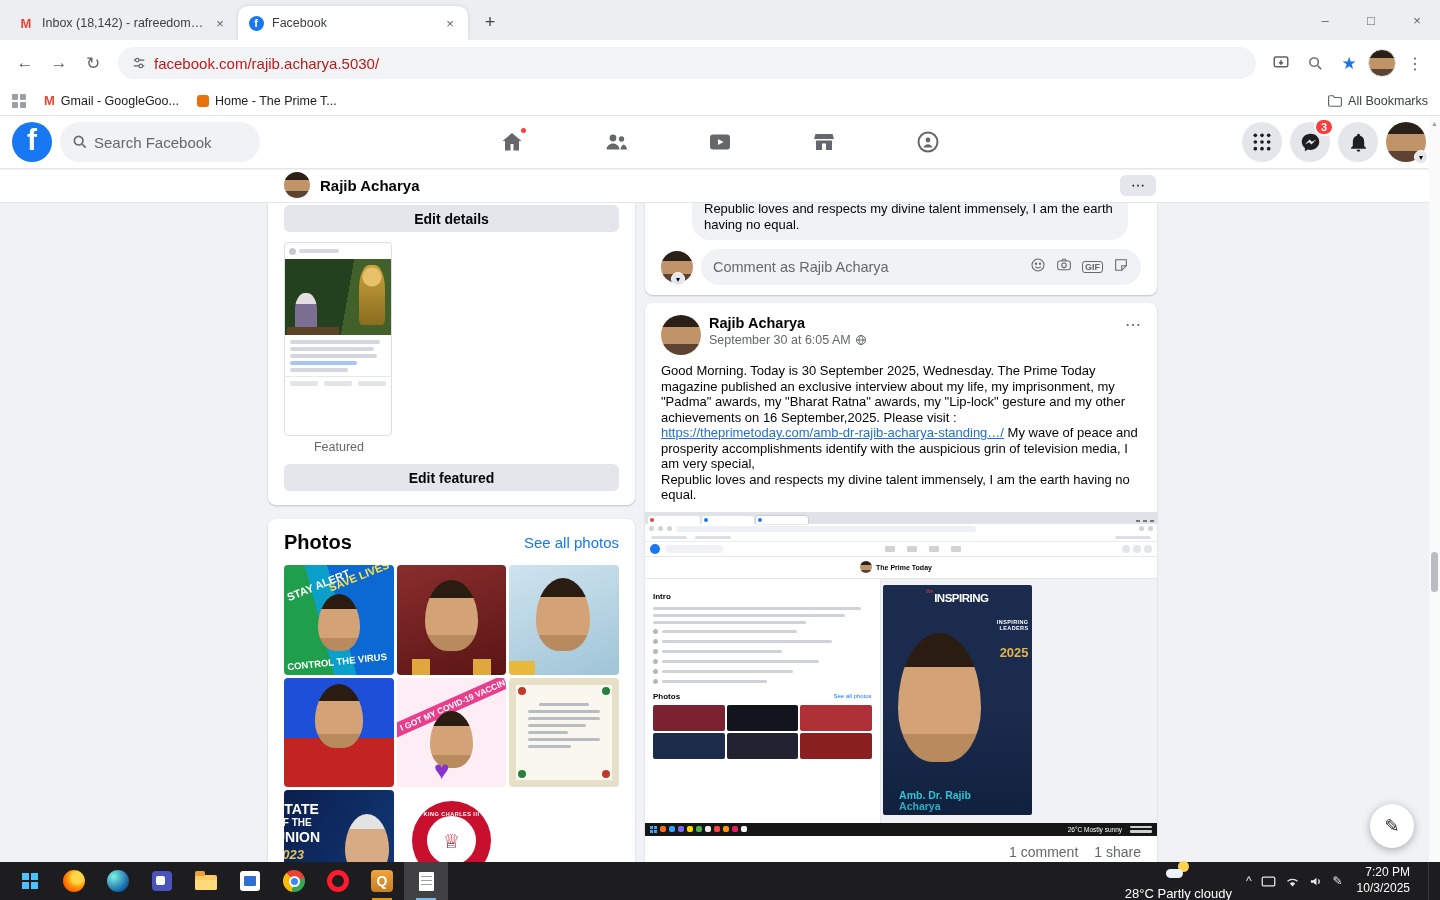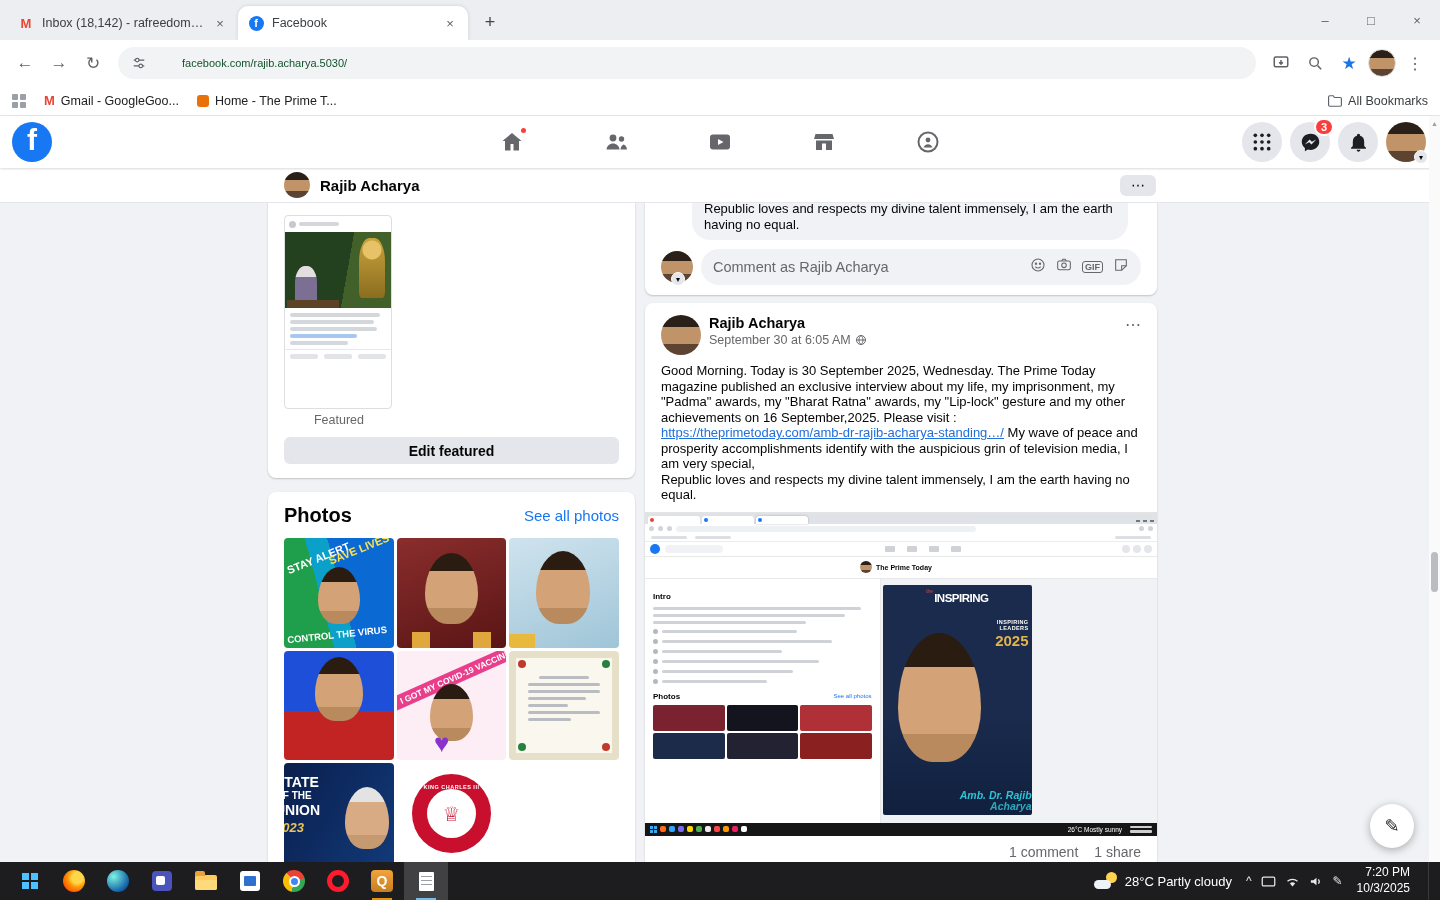--- a/index.html
+++ b/index.html
@@ -26,21 +26,21 @@
   .winbtn { width:46px; height:40px; display:flex; align-items:center; justify-content:center;
     color:#5f6368; font-size:13px; }
 
   
   .toolbar { position:absolute; top:40px; left:0; right:0; height:46px; background:#fff;
     display:flex; align-items:center; padding:0 10px; gap:4px; }
   .navbtn { width:30px; height:30px; border-radius:50%; display:flex; align-items:center; justify-content:center;
     color:#5f6368; font-size:17px; }
   .omnibox { flex:1; height:32px; background:#f1f3f4; border-radius:16px; display:flex; align-items:center;
     gap:8px; padding:0 14px; margin:0 6px; }
-  .omnibox .url { font-size:11px; color:#14532d;margin-left:28px; }
+  .omnibox .url { font-size:15px; color:#b91c1c; }
   .tbicon { width:30px; height:30px; border-radius:50%; display:flex; align-items:center; justify-content:center; }
   .star { color:#1a73e8; font-size:17px; }
   .avatar-photo { border-radius:50%;
     background:linear-gradient(180deg,#2a2018 0 30%,#c09468 30% 72%,#5d4331 72%); }
   .tb-avatar { width:28px; height:28px; border:1px solid #ddd; }
   .kebab { color:#5f6368; font-size:16px; }
 
   
   .bookmarks { position:absolute; top:86px; left:0; right:0; height:30px; background:#fff;
     border-bottom:1px solid #e4e6e8; display:flex; align-items:center; padding:0 12px; gap:18px;
@@ -230,24 +230,24 @@
   .mb-ph-head span { font-size:6px; color:#1877f2; }
   .mb-grid { margin-top:4px; display:grid; grid-template-columns:repeat(3,1fr); gap:2px; }
   .mb-grid i { height:26px; border-radius:2px; }
   .mb-cover { position:absolute; left:46.5%; top:6px; width:29%; bottom:8px;
     background:linear-gradient(180deg,#1b2b4d 0 55%, #10203e); border-radius:2px; overflow:hidden; }
   .mast { position:absolute; top:3px; left:0; right:0; text-align:center; color:#fff; }
   .mast i { font-style:normal; font-size:5px; color:#e04040; margin-right:1px; vertical-align:top; }
   .mast b { font-size:11.5px; letter-spacing:-.5px; }
   .cover-side { position:absolute; right:3px; top:34px; display:flex; flex-direction:column; align-items:flex-end; }
   .cover-side span { color:#fff; font-weight:bold; font-size:5.5px; letter-spacing:.4px; }
-  .cover-side b { color:#e3b34c; font-size:15px; margin-top:1px; }
+  .cover-side b { color:#e3b34c; font-size:13px; margin-top:14px; }
   .cover-face { left:10%; top:21%; width:56%; height:56%; }
-  .cover-name { position:absolute; bottom:2px; left:8px; right:0; text-align:right; color:#2ec4d6;
-    font-weight:bold; line-height:1.05;font-style:italic; }
+  .cover-name { position:absolute; bottom:2px; left:16px; right:0; text-align:left; color:#2ec4d6;
+    font-weight:bold; line-height:1.05; }
   .cover-name .n1 { font-size:10.5px; display:block; }
   .cover-name .n2 { font-size:10.5px; display:block; opacity:.85; }
   .mb-task { height:13px; background:#161616; display:flex; align-items:center; gap:3px; padding:0 5px; }
   .mb-start { width:7px; height:7px; display:grid; grid-template:1fr 1fr/1fr 1fr; gap:1px; }
   .mb-start i { background:#3ba8f0; }
   .mb-dot { width:6px; height:6px; border-radius:2px; }
   .mb-wx { margin-left:auto; color:#fff; font-size:6.5px; white-space:nowrap; }
   .mb-clock { display:flex; flex-direction:column; gap:2px; margin-left:5px; }
   .mb-clock i { width:22px; height:2.5px; background:#cfcfcf; border-radius:1px; }
 
@@ -387,20 +387,29 @@
     <span class="allbm">
       <svg width="14" height="12" viewBox="0 0 24 20">
           <path d="M1 3a2 2 0 0 1 2-2h6l2 3h10a2 2 0 0 1 2 2v11a2 2 0 0 1-2 2H3a2 2 0 0 1-2-2z" fill="none" stroke="#5f6368" stroke-width="2"></path>
         </svg>
       <span>All Bookmarks</span>
     </span>
   </div>
 
   <div class="fbnav">
     <div class="fb-logo">f</div>
+    <div class="fb-search">
+      <svg width="16" height="16" viewBox="0 0 24 24">
+          <g stroke="#65676b" stroke-width="2.4" fill="none">
+            <circle cx="10" cy="10" r="6.5"></circle>
+            <path d="M15.5 15.5l5 5"></path>
+          </g>
+        </svg>
+      <input placeholder="Search Facebook" style="">
+    </div>
     <div class="fb-center">
       <div class="fb-tab">
         <svg width="26" height="26" viewBox="0 0 24 24">
             <path d="M12 3 2.5 11H5v9.5h5.5V14h3v6.5H19V11h2.5z"></path>
           </svg>
         <span class="dot"></span>
       </div>
       <div class="fb-tab">
         <svg width="27" height="26" viewBox="0 0 24 24">
             <circle cx="9" cy="8" r="3.4"></circle>
@@ -468,20 +477,21 @@
     <div class="pb-avatar avatar-photo"></div>
     <div class="pb-name">Rajib Acharya</div>
     <div class="pb-more">⋯</div>
   </div>
 
   <div class="content">
     <div class="cols">
 
       <div class="leftcol">
         <div class="card card1">
+          <button class="gbtn">Edit details</button>
           <div class="feat-thumb">
             <div class="ft-head">
                 <i></i>
                 <b></b>
               </div>
             <div class="ft-img">
               <span class="ft-tree"></span>
               <span class="ft-queen"></span>
               <span class="ft-desk"></span>
             </div>
@@ -812,21 +822,21 @@
     <div class="tkbtn">
         <span class="ic-q">Q</span>
         <span class="uline amber"></span>
       </div>
     <div class="tkbtn active">
         <span class="ic-doc"></span>
         <span class="uline"></span>
       </div>
 
     <div class="tk-right">
-      <span style="display:flex;align-items:center;gap:7px;">
+      <span style="display:flex;align-items:center;gap:7px;flex-direction:column;">
         <span class="wx"></span>
         <span class="wx-text">28°C Partly cloudy</span>
       </span>
       <span class="tray">
         <span>^</span>
         <svg width="15" height="13" viewBox="0 0 24 20">
             <rect x="2" y="3" width="20" height="14" rx="2" fill="none" stroke="#e8e8e8" stroke-width="2"></rect>
           </svg>
         <svg width="15" height="13" viewBox="0 0 24 20">
             <path d="M12 18l-4.2-5a6.8 6.8 0 0 1 8.4 0z" fill="#e8e8e8"></path>

